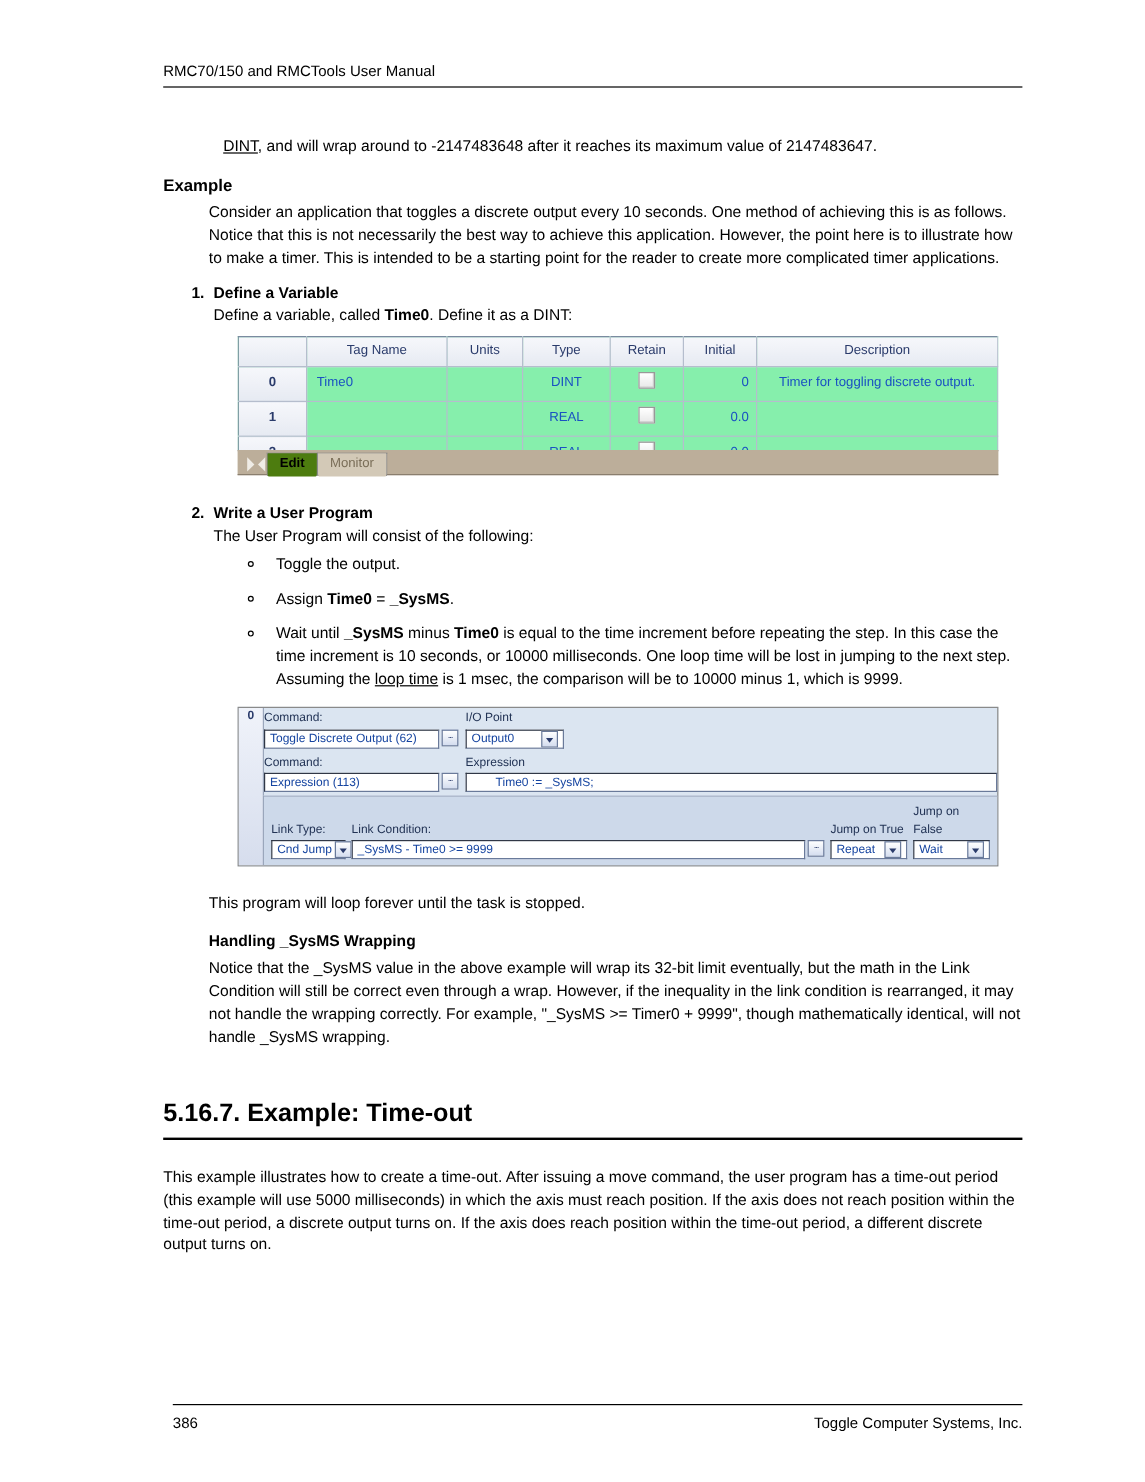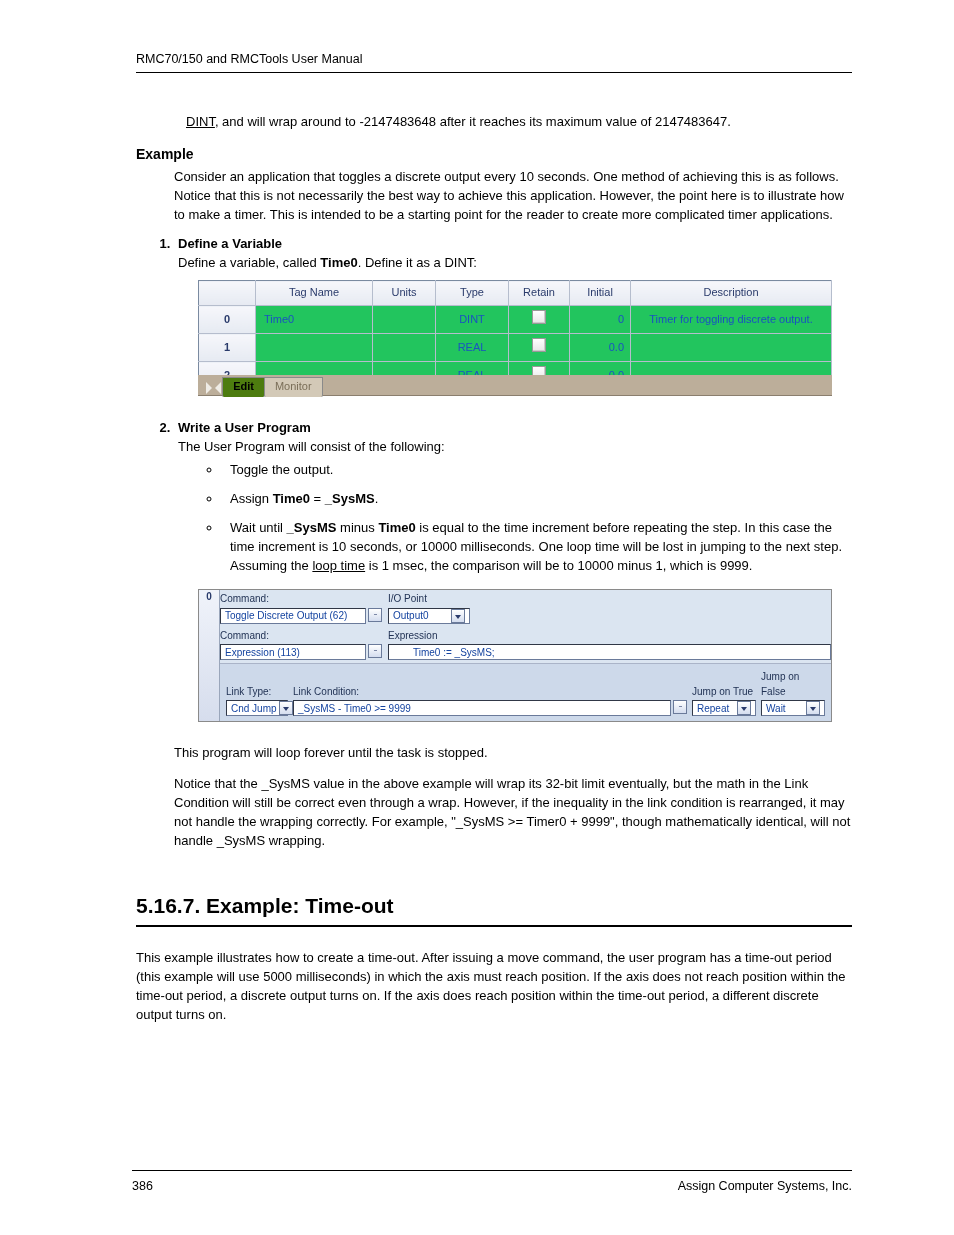--- a/index.html
+++ b/index.html
@@ -63,21 +63,21 @@
   .var-table-wrap {
     margin: 8px 0 0 20px;
     width: 634px;
     font-size: 11px;
     font-family: Tahoma, Verdana, sans-serif;
   }
   .var-grid {
     border: 1px solid #7a8aa0;
     width: 100%;
     border-collapse: collapse;
-    background: #22c55e;
+    background: #86efac;
   }
   .var-grid th, .var-grid td {
     border-right: 1px solid #b5bdcd;
     border-bottom: 1px solid #b5bdcd;
     padding: 4px 6px;
     text-align: center;
     white-space: nowrap;
   }
   .var-grid th {
     background: linear-gradient(#f6f7fb, #e6eaf2);
@@ -202,21 +202,21 @@
   
   h2.big {
     font-size: 21px;
     font-weight:bold;
     margin: 40px 0 0 0;
   }
 
   
   .footer {
     position:absolute;
-    left:132px; right:102px; bottom:40px;
+    left:144px; right:102px; bottom:40px;
     font-size:12.5px;
   }
   .footer hr {
     border:none; border-top:1px solid #000;
     margin:0 0 6px 0;
   }
   .footer .pgno { float:left; }
   .footer .co   { float:right; }
 </style>
 </head>
@@ -386,25 +386,26 @@
         </td>
       </tr>
             </tbody>
           </table>
     </div>
   </li>
 </ol>
 
 <p style="margin:22px 0 12px 38px;">This program will loop forever until the task is stopped.</p>
 
+<p style="margin:0 0 4px 38px;" class="bold">Handling _SysMS Wrapping</p>
 <p style="margin:0 0 10px 38px;">Notice that the _SysMS value in the above example will wrap its 32-bit limit eventually, but the math in the Link Condition will still be correct even through a wrap. However, if the inequality in the link condition is rearranged, it may not handle the wrapping correctly. For example, "_SysMS &gt;= Timer0 + 9999", though mathematically identical, will not handle _SysMS wrapping.</p>
 
 <h2 class="big">5.16.7. Example: Time-out</h2>
 <hr class="rule-thick">
 <p>This example illustrates how to create a time-out. After issuing a move command, the user program has a time-out period (this example will use 5000 milliseconds) in which the axis must reach position. If the axis does not reach position within the time-out period, a discrete output turns on. If the axis does reach position within the time-out period, a different discrete output turns on.</p>
 
 <div class="footer">
   <hr>
   <span class="pgno">386</span>
-  <span class="co">Assign Computer Systems, Inc.</span>
+  <span class="co">Toggle Computer Systems, Inc.</span>
 </div>
 
 </div>
 
 </body></html>

